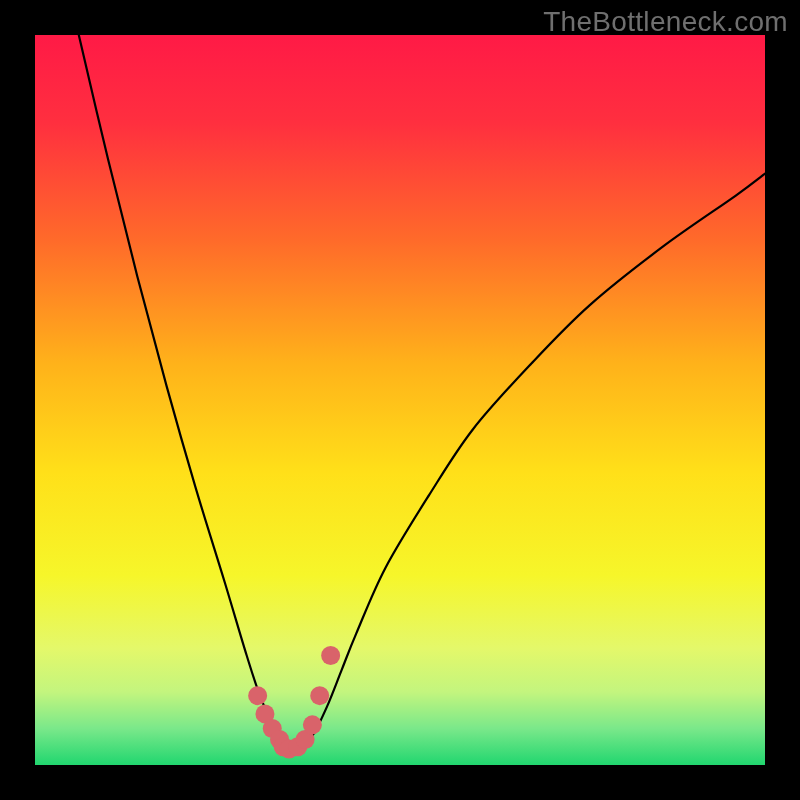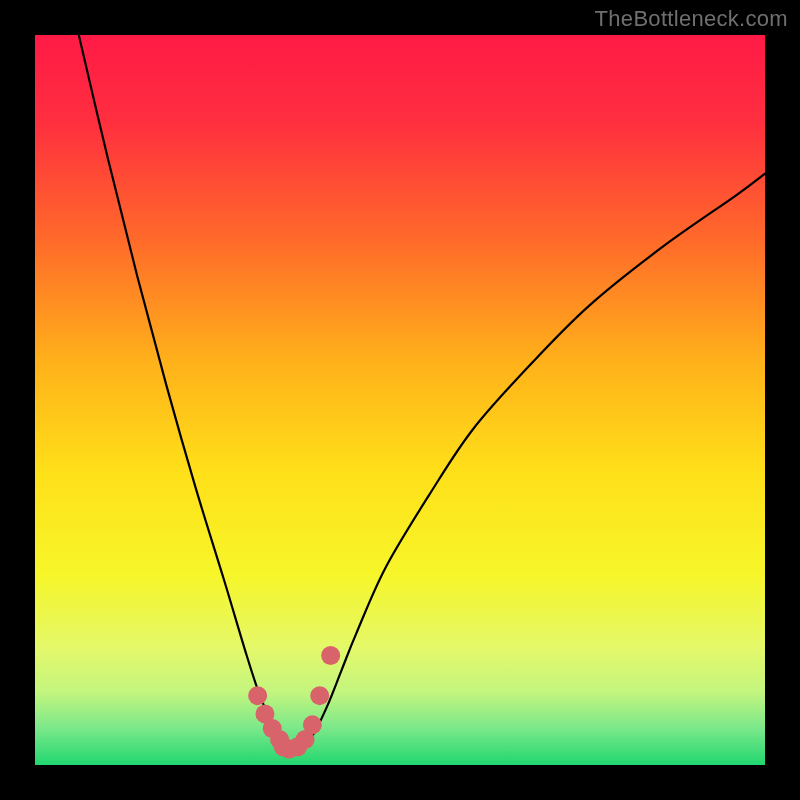--- a/index.html
+++ b/index.html
@@ -33,21 +33,21 @@
   }
   .curve-svg {
     position: absolute;
     inset: 0;
   }
   .watermark {
     position: absolute;
     top: 6px;
     right: 12px;
     color: #6f6f6f;
-    font-size: 22px;
+    font-size: 28px;
     letter-spacing: 0.3px;
     font-weight: 500;
   }
 </style>
 </head>
 <body>
 
 <div class="frame">
 
   <div class="plot-area">

